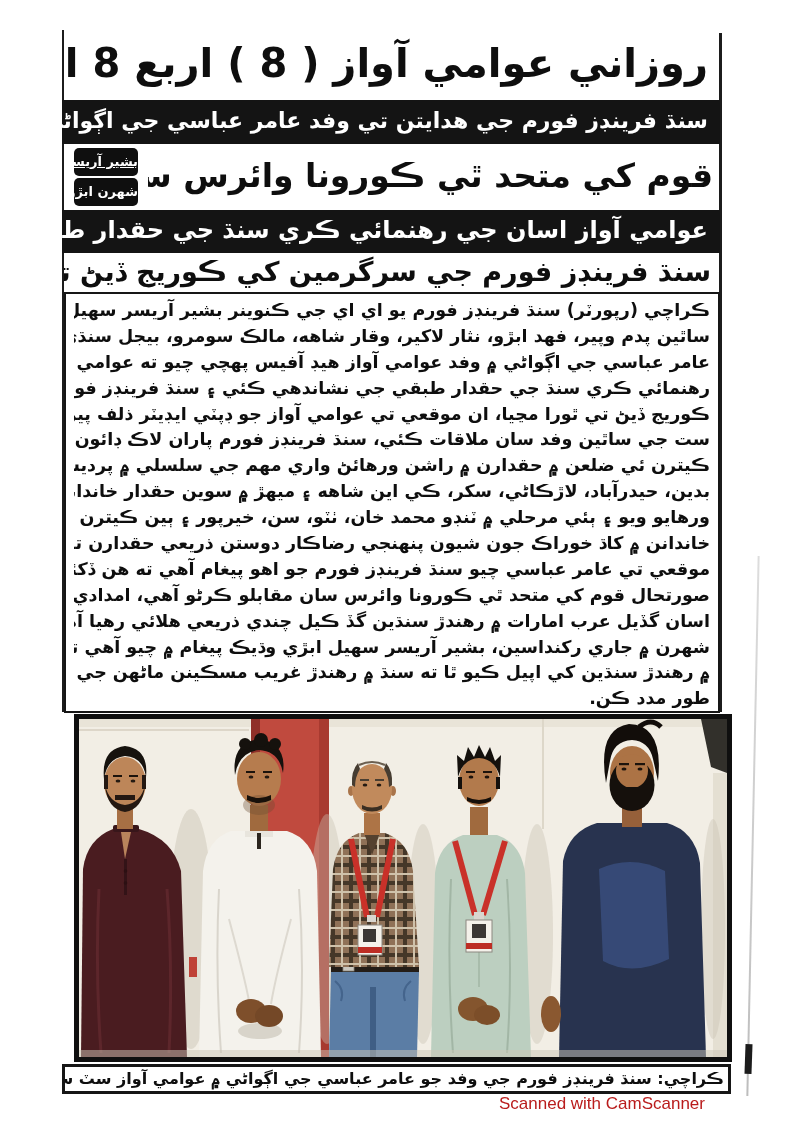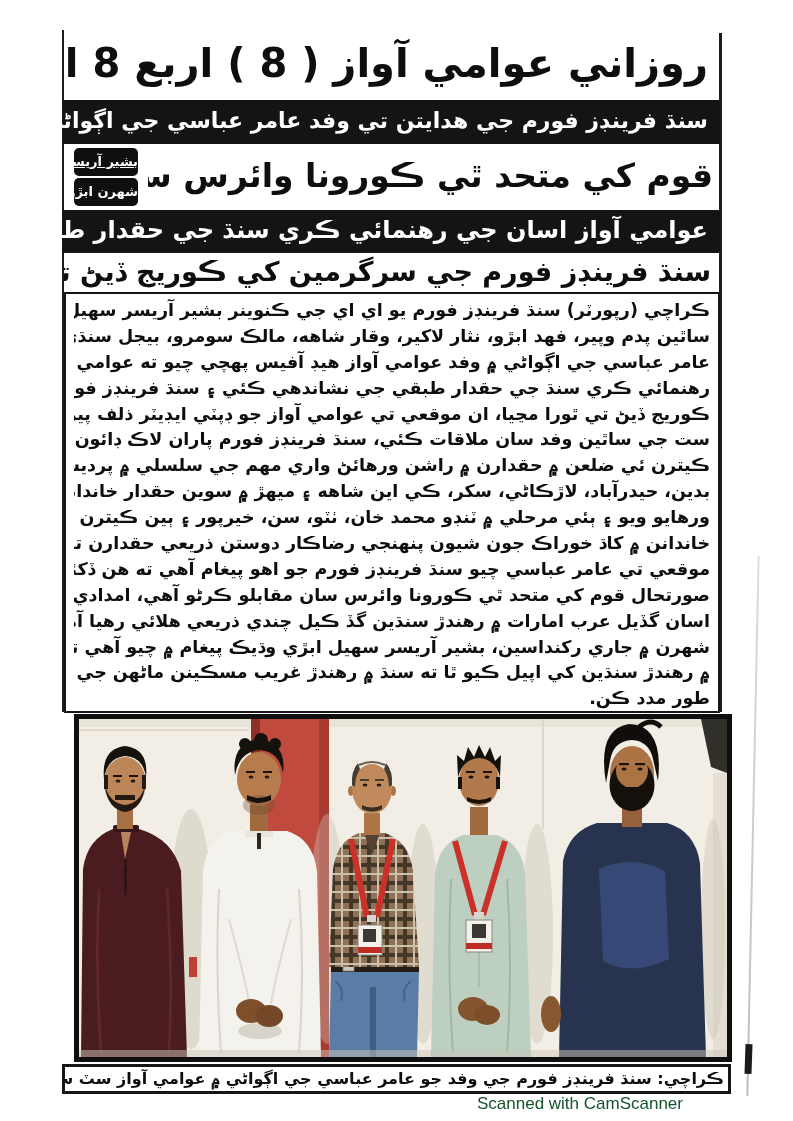--- a/index.html
+++ b/index.html
@@ -40,21 +40,21 @@
 
   .photo-frame{left:74px;top:714px;width:658px;height:348px;border:5px solid #0f0f0f;
                background:#f2eee5;}
   .photo-frame svg{display:block;width:100%;height:100%;}
 
   .caption-box{left:62px;top:1064px;width:669px;height:30px;border:3px solid #161616;
                font-size:16px;font-weight:700;line-height:24px;text-align:center;
                white-space:nowrap;overflow:hidden;padding:0 4px;}
 
   .watermark{left:455px;top:1094px;width:250px;font-family:"Liberation Sans",sans-serif;
-             font-size:17px;color:#14532d;text-align:center;}
+             font-size:17px;color:#b91c1c;text-align:right;}
 
   .artifact-diag{left:752px;top:556px;width:2px;height:540px;
                  background:linear-gradient(#dddddd,#bdbdbd);transform:rotate(1.2deg);}
   .artifact-mark{left:745px;top:1044px;width:7px;height:30px;background:#1c1c1c;
                  transform:rotate(2deg);}
 </style>
 </head>
 <body>
 
 <div class="page">

